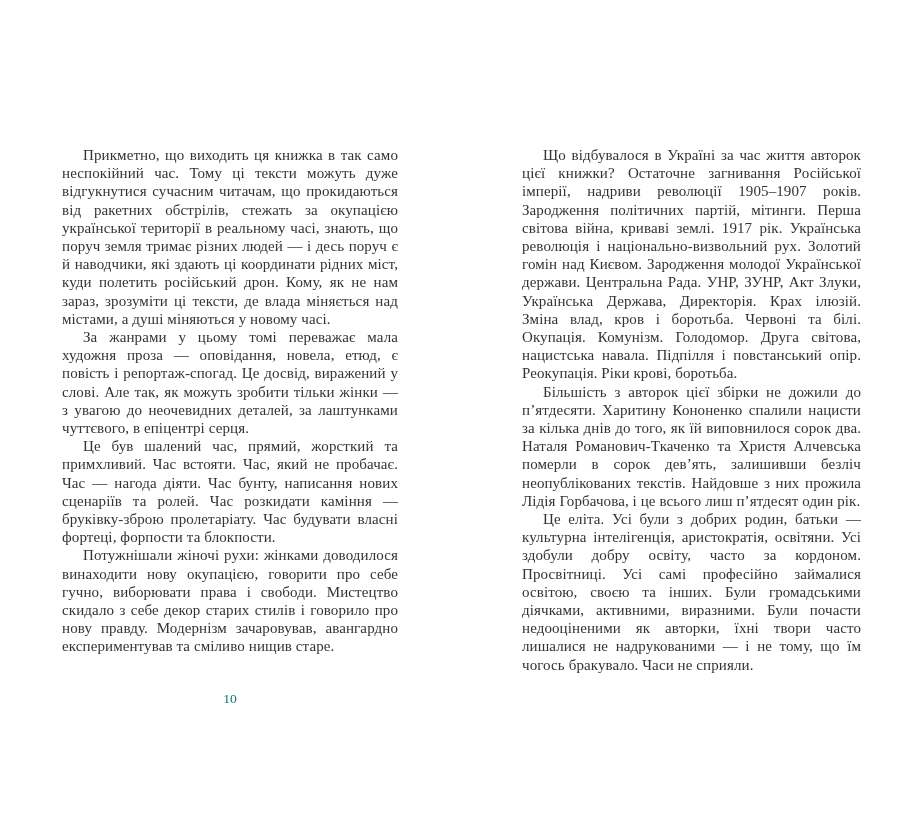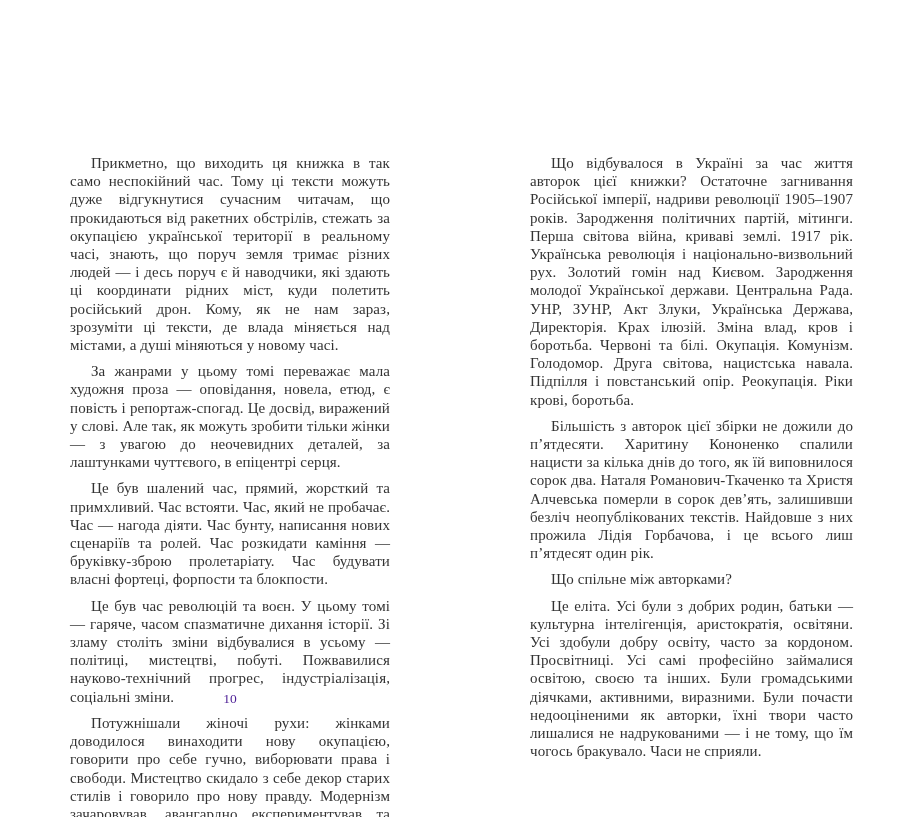--- a/index.html
+++ b/index.html
@@ -33,53 +33,51 @@
     left: 0;
     right: 0;
     font-size: 15px;
     line-height: 18.2px;
     text-align: justify;
     letter-spacing: 0.1px;
     hyphens: auto;
     -webkit-hyphens: auto;
   }
   .page-text p {
-    margin: 8px;
+    margin: 0;
     padding: 0;
     text-indent: 21px;
   }
   .page-number {
     position: absolute;
     top: 691px;
     left: 0;
     width: 100%;
     text-align: center;
     font-size: 13.5px;
     line-height: 16px;
-    color: #4c1d95;
+    color: #0f766e;
   }
 </style>
 </head>
 <body>
 
 <div class="spread">
 
   <section class="page page-left">
     <div class="page-text" lang="uk">
       <p>Прикметно, що виходить ця книжка в так само неспокійний час. Тому ці тексти можуть дуже відгукнутися сучасним читачам, що прокидаються від ракетних обстрілів, стежать за окупацією української території в реальному часі, знають, що поруч земля тримає різних людей — і десь поруч є й наводчики, які здають ці координати рідних міст, куди полетить російський дрон. Кому, як не нам зараз, зрозуміти ці тексти, де влада міняється над містами, а душі міняються у новому часі.</p>
       <p>За жанрами у цьому томі переважає мала художня проза — оповідання, новела, етюд, є повість і репортаж-спогад. Це досвід, виражений у слові. Але так, як можуть зробити тільки жінки — з увагою до неочевидних деталей, за лаштунками чуттєвого, в епіцентрі серця.</p>
       <p>Це був шалений час, прямий, жорсткий та примхливий. Час встояти. Час, який не пробачає. Час — нагода діяти. Час бунту, написання нових сценаріїв та ролей. Час розкидати каміння — бруківку-зброю пролетаріату. Час будувати власні фортеці, форпости та блокпости.</p>
-      <p>Це був час революцій та воєн. У цьому томі — гаряче, часом спазматичне дихання історії. Зі зламу століть зміни відбувалися в усьому — політиці, мистецтві, побуті. Пожвавилися науково-технічний прогрес, індустріалізація, соціальні зміни.</p>
       <p>Потужнішали жіночі рухи: жінками доводилося винаходити нову окупацією, говорити про себе гучно, виборювати права і свободи. Мистецтво скидало з себе декор старих стилів і говорило про нову правду. Модернізм зачаровував, авангардно експериментував та сміливо нищив старе.</p>
     </div>
     <div class="page-number">10</div>
   </section>
 
   <section class="page page-right">
     <div class="page-text" lang="uk">
       <p>Що відбувалося в Україні за час життя авторок цієї книжки? Остаточне загнивання Російської імперії, надриви революції 1905–1907 років. Зародження політичних партій, мітинги. Перша світова війна, криваві землі. 1917 рік. Українська революція і національно-визвольний рух. Золотий гомін над Києвом. Зародження молодої Української держави. Центральна Рада. УНР, ЗУНР, Акт Злуки, Українська Держава, Директорія. Крах ілюзій. Зміна влад, кров і боротьба. Червоні та білі. Окупація. Комунізм. Голодомор. Друга світова, нацистська навала. Підпілля і повстанський опір. Реокупація. Ріки крові, боротьба.</p>
       <p>Більшість з авторок цієї збірки не дожили до п’ятдесяти. Харитину Кононенко спалили нацисти за кілька днів до того, як їй виповнилося сорок два. Наталя Романович-Ткаченко та Христя Алчевська померли в сорок дев’ять, залишивши безліч неопублікованих текстів. Найдовше з них прожила Лідія Горбачова, і це всього лиш п’ятдесят один рік.</p>
-      <p>Що спільне між авторками?</p>
       <p>Це еліта. Усі були з добрих родин, батьки — культурна інтелігенція, аристократія, освітяни. Усі здобули добру освіту, часто за кордоном. Просвітниці. Усі самі професійно займалися освітою, своєю та інших. Були громадськими діячками, активними, виразними. Були почасти недооціненими як авторки, їхні твори часто лишалися не надрукованими — і не тому, що їм чогось бракувало. Часи не сприяли.</p>
     </div>
   </section>
 
 </div>
 
 </body></html>

